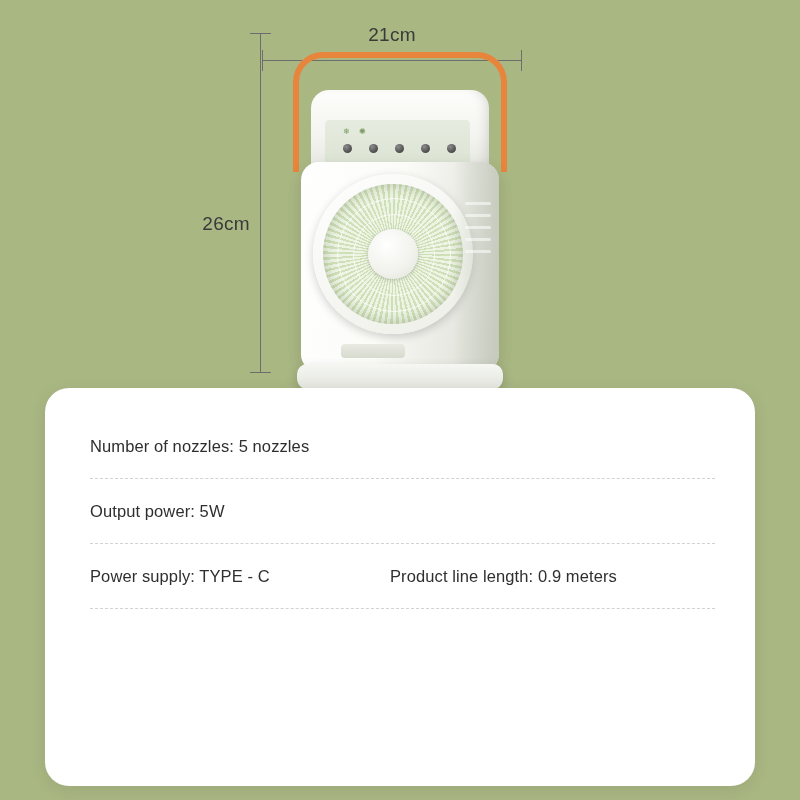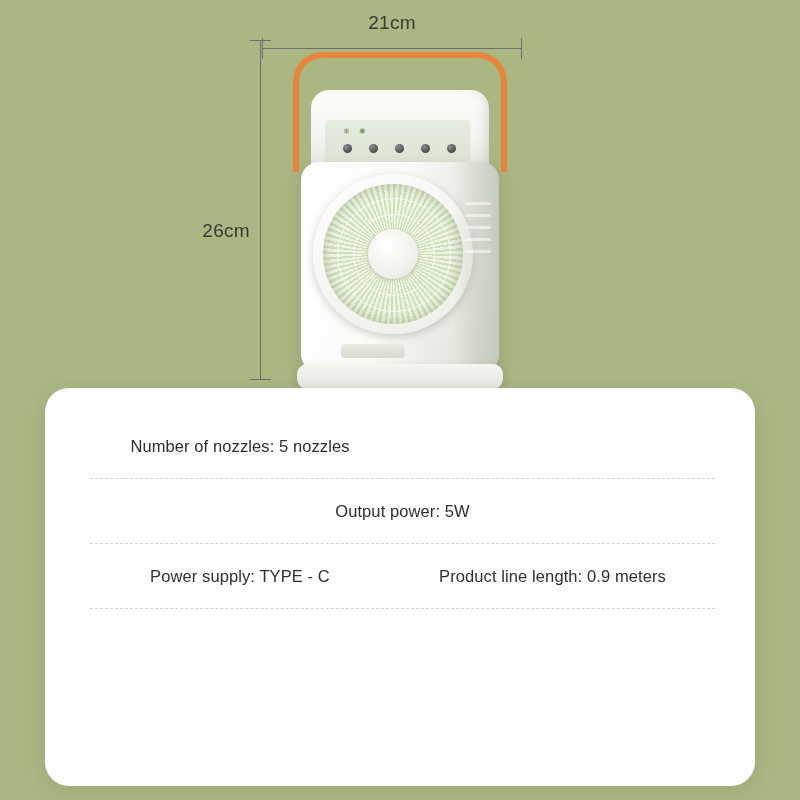--- a/index.html
+++ b/index.html
@@ -12,21 +12,21 @@
     background: #a9b783;
     font-family: "Liberation Sans", sans-serif;
     overflow: hidden;
     position: relative;
   }
 
   
   .dim-top {
     position: absolute;
     left: 262px;
-    top: 12px;
+    top: 24px;
     width: 260px;
     height: 42px;
   }
   .dim-top .label {
     position: absolute;
     left: 0;
     top: 0;
     width: 260px;
     text-align: center;
     font-size: 19px;
@@ -48,21 +48,21 @@
     width: 1px;
     height: 21px;
     background: #6d6d6d;
   }
   .dim-top .cap-l { left: 0; }
   .dim-top .cap-r { left: 259px; }
 
   .dim-left {
     position: absolute;
     left: 190px;
-    top: 40px;
+    top: 33px;
     width: 80px;
     height: 340px;
   }
   .dim-left .label {
     position: absolute;
     left: 0;
     top: 180px;
     width: 60px;
     text-align: right;
     font-size: 19px;
@@ -264,21 +264,20 @@
     display: flex;
     align-items: center;
     height: 64px;
     border-bottom: 1px dashed #d2d2d2;
   }
   .spec-row:last-child { border-bottom: 1px dashed #d2d2d2; }
   .spec-cell {
     font-size: 16.5px;
     color: #2f2f2f;
     letter-spacing: .1px;
-    text-align: center;
   }
   .spec-cell.left  { width: 300px; }
   .spec-cell.right { flex: 1; }
 </style>
 </head>
 <body>
 
 <div class="dim-top">
   <div class="label">21cm</div>
   <div class="line"></div>

